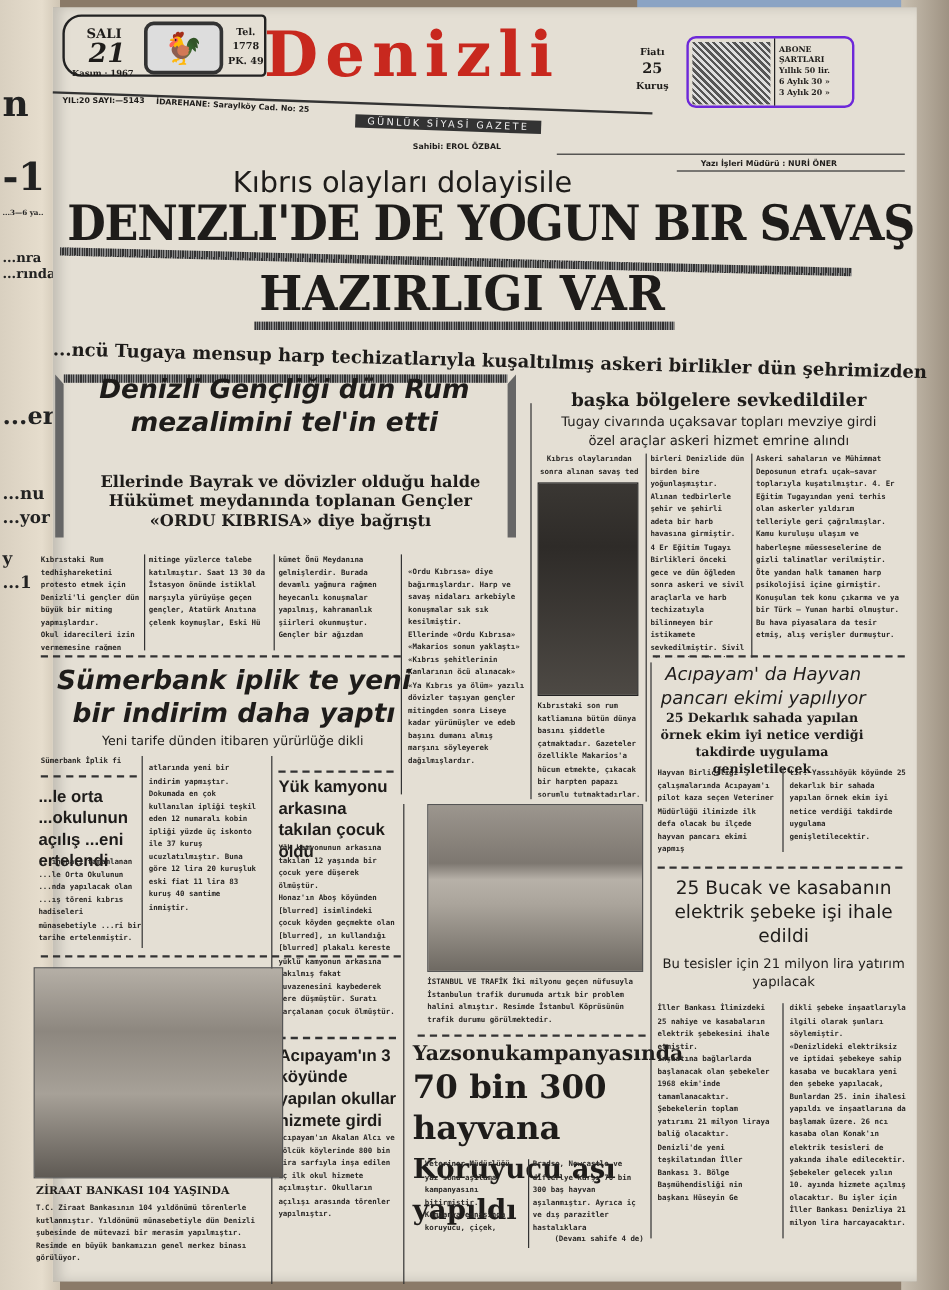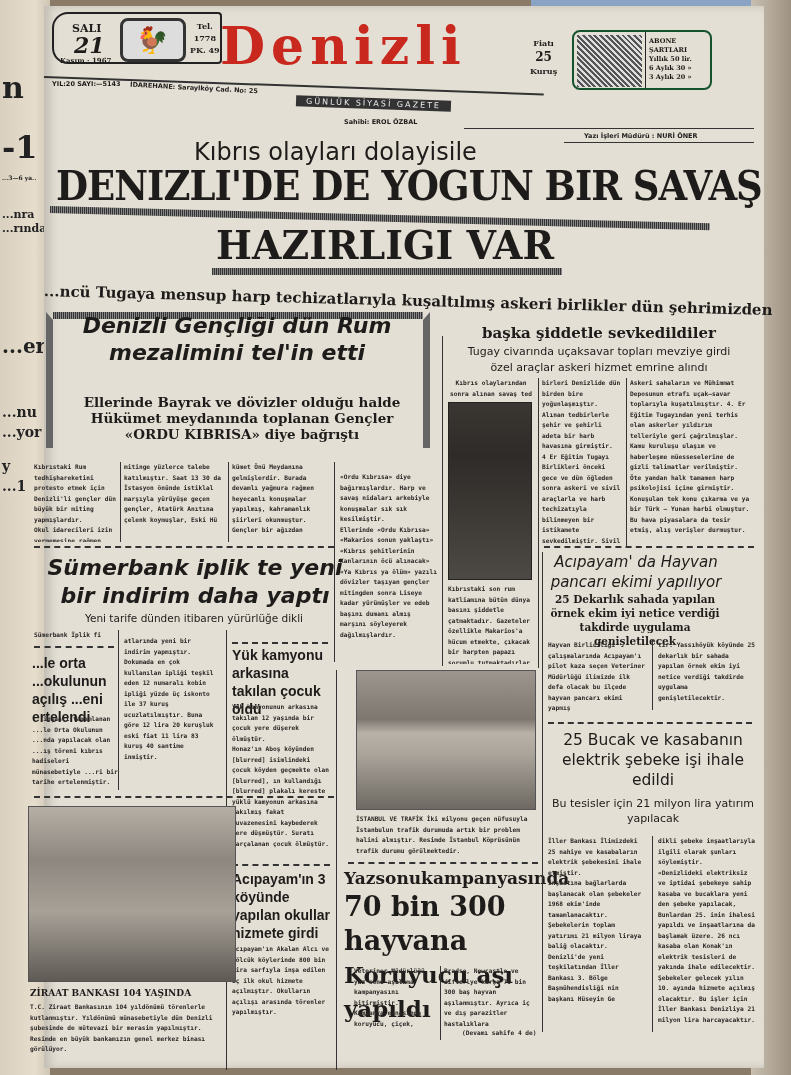--- a/index.html
+++ b/index.html
@@ -14,21 +14,21 @@
 .mast-left{left:8px;top:6px;width:170px;height:52px;border:2px solid #222;border-radius:16px 4px 4px 16px}
 .date-day{left:18px;top:8px;font-size:11px;font-weight:bold}
 .date-num{left:20px;top:18px;font-size:22px;font-weight:bold;font-style:italic}
 .date-my{left:6px;top:42px;font-size:7px;font-weight:bold}
 .rooster-box{left:66px;top:4px;width:66px;height:44px;border:3px solid #333;border-radius:8px;background:#ddd;display:flex;align-items:center;justify-content:center;font-size:26px}
 .tel{left:146px;top:14px;font-size:8px;font-weight:bold;line-height:12px;text-align:center}
 .logo{left:176px;top:10px;font-family:"DejaVu Serif",serif;font-weight:bold;font-size:52px;color:#c8281e;letter-spacing:6px;line-height:60px}
 .subtitle-bar{left:252px;top:92px;background:#333;color:#eee;font-family:"DejaVu Sans",sans-serif;font-size:8px;padding:1px 10px;letter-spacing:2px;transform:rotate(2deg)}
 .price{left:528px;top:30px;font-size:8px;font-weight:bold;text-align:center;line-height:14px}
 .price .big{font-size:12px}
-.sub-box{left:528px;top:24px;width:140px;height:60px;border:2px solid #14532d;border-radius:8px;display:flex}
+.sub-box{left:528px;top:24px;width:140px;height:60px;border:2px solid #6d28d9;border-radius:8px;display:flex}
 .sub-img{width:72px;height:52px;margin:3px;background:repeating-linear-gradient(45deg,#555 0 2px,#ddd 2px 4px)}
 .sub-txt{font-size:6.5px;font-weight:bold;line-height:9px;padding-top:5px;border-left:1px solid #222;padding-left:3px}
 .rule{height:2px;background:#333}
 .small-meta{font-size:6.5px;font-weight:bold;font-family:"DejaVu Sans",sans-serif}
 .kicker{left:150px;top:132px;font-family:"DejaVu Sans",sans-serif;font-size:24px}
 .hl1{left:12px;top:158px;font-family:"DejaVu Serif",serif;font-weight:bold;font-size:37px;letter-spacing:-1px;transform:scaleY(1.1)}
 .hatch{background:repeating-linear-gradient(90deg,#333 0 1px,#888 1px 2px);height:7px}
 .hl2{left:172px;top:216px;font-family:"DejaVu Serif",serif;font-weight:bold;font-size:38px;transform:scaleY(1.05)}
 .deck{left:0;top:286px;font-family:"DejaVu Serif",serif;font-weight:bold;font-size:15px;white-space:nowrap}
 .deck2{left:400px;top:318px;width:310px;text-align:center;font-family:"DejaVu Serif",serif;font-weight:bold;font-size:15px}
@@ -108,21 +108,21 @@
   <div class="abs small-meta" style="left:540px;top:126px">Yazı İşleri Müdürü : NURİ ÖNER</div>
   <div class="abs rule" style="left:420px;top:122px;width:290px;height:1px"></div>
   <div class="abs rule" style="left:520px;top:136px;width:190px;height:1px"></div>
 
   <div class="abs kicker">Kıbrıs olayları dolayisile</div>
   <div class="abs hl1">DENIZLI'DE DE YOGUN BIR SAVAŞ</div>
   <div class="abs hatch" style="left:6px;top:200px;width:660px;transform:rotate(1.5deg);transform-origin:left"></div>
   <div class="abs hl2">HAZIRLIGI VAR</div>
   <div class="abs hatch" style="left:168px;top:262px;width:350px"></div>
   <div class="abs deck" style="top:276px;transform:rotate(1.5deg);transform-origin:left">...ncü Tugaya mensup harp techizatlarıyla kuşaltılmış askeri birlikler dün şehrimizden</div>
-  <div class="abs deck2">başka şiddetle sevkedildiler</div>
+  <div class="abs deck2">başka bölgelere sevkedildiler</div>
   <div class="abs deck3">Tugay civarında uçaksavar topları mevziye girdi</div>
   <div class="abs deck3" style="top:354px">özel araçlar askeri hizmet emrine alındı</div>
 
   <div class="abs vline" style="left:398px;top:330px;height:330px"></div>
   <div class="abs col" style="left:404px;top:372px;width:86px;height:22px;text-align:center">Kıbrıs olaylarından sonra alınan savaş ted</div>
   <div class="abs photo makarios"></div>
   <div class="abs col" style="left:404px;top:578px;width:90px;height:80px">Kıbrıstaki son rum katliamına bütün dünya basını şiddetle çatmaktadır. Gazeteler özellikle Makarios'a hücum etmekte, çıkacak bir harpten papazı sorumlu tutmaktadırlar.</div>
   <div class="abs vline" style="left:494px;top:372px;height:290px"></div>
   <div class="abs col" style="left:498px;top:372px;width:80px;height:170px;white-space:pre-line">birleri Denizlide dün birden bire yoğunlaşmıştır. Alınan tedbirlerle şehir ve şehirli adeta bir harb havasına girmiştir.
 4 Er Eğitim Tugayı Birlikleri önceki gece ve dün öğleden sonra askeri ve sivil araçlarla ve harb techizatıyla bilinmeyen bir istikamete sevkedilmiştir. Sivil ulaşım şirketlerine ait otobüsler askeri hizmet emrine alınmışlar.</div>

